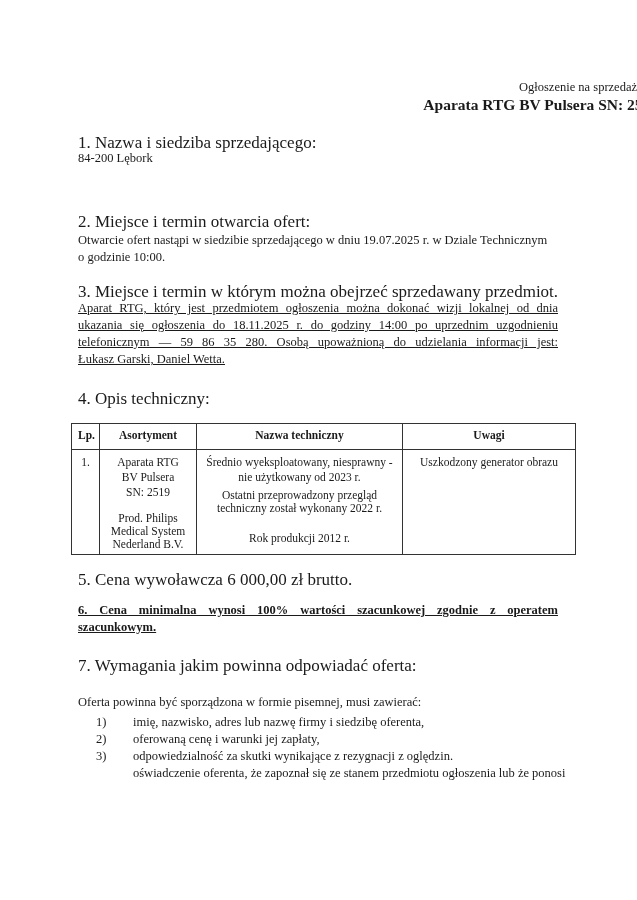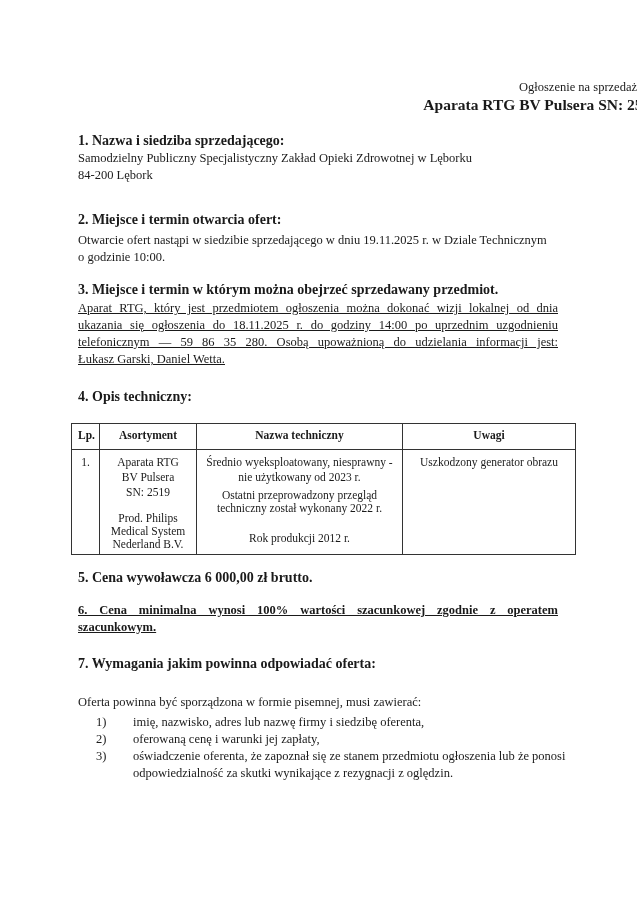--- a/index.html
+++ b/index.html
@@ -6,21 +6,21 @@
     body {
       width: 637px; height: 900px; background: #ffffff; overflow: hidden;
       font-family: "Liberation Serif", "DejaVu Serif", serif; color: #1a1a1a;
       position: relative;
     }
     .page { position: absolute; left: 0; top: 0; width: 637px; height: 900px; }
     .abs { position: absolute; }
     .center { left: 0; width: 637px; text-align: right; }
     .subtitle { top: 80px; font-size: 12.5px; }
     .title { top: 96px; font-size: 15.5px; font-weight: bold; padding-left: 21px; }
-    .h { left: 78px; font-size: 14px; font-weight: bold; white-space: nowrap; }
+    .h { left: 78px; font-size: 17px; font-weight: normal; white-space: nowrap; }
     .p { left: 78px; width: 480px; font-size: 12.5px; line-height: 17px; }
     .line { display: block; white-space: nowrap; }
     .jline { display: block; text-align: justify; text-align-last: justify; }
 
     table.spec {
       position: absolute; left: 71px; top: 423px; width: 504px; height: 129px;
       border-collapse: collapse; font-size: 11.5px; table-layout: fixed;
     }
     table.spec th, table.spec td {
       border: 1.2px solid #333; vertical-align: top; text-align: center; padding: 3px 6px;
@@ -38,27 +38,26 @@
 </head>
 <body>
 
 <div class="page">
 
   <div class="abs center subtitle">Ogłoszenie na sprzedaż</div>
   <div class="abs center title">Aparata RTG BV Pulsera SN: 2519</div>
 
   <div class="abs h" style="top:133px;">1. Nazwa i siedziba sprzedającego:</div>
   <div class="abs p" style="top:150px;">
-    <span class="line">Samodzielny Publiczny Specjalistyczny Zakład Opieki Zdrowotnej w Lęborku</span>
     <span class="line">84-200 Lębork</span>
   </div>
 
   <div class="abs h" style="top:212px;">2. Miejsce i termin otwarcia ofert:</div>
   <div class="abs p" style="top:232px;">
-    <span class="line">Otwarcie ofert nastąpi w siedzibie sprzedającego w dniu 19.11.2025 r. w Dziale Technicznym</span>
+    <span class="line">Otwarcie ofert nastąpi w siedzibie sprzedającego w dniu 19.07.2025 r. w Dziale Technicznym</span>
     <span class="line">o godzinie 10:00.</span>
   </div>
 
   <div class="abs h" style="top:282px;">3. Miejsce i termin w którym można obejrzeć sprzedawany przedmiot.</div>
   <div class="abs p" style="top:300px;text-decoration:underline;">
     <span class="jline">Aparat RTG, który jest przedmiotem ogłoszenia można dokonać wizji lokalnej od dnia</span>
     <span class="jline">ukazania się ogłoszenia do 18.11.2025 r. do godziny 14:00 po uprzednim uzgodnieniu</span>
     <span class="jline">telefonicznym — 59 86 35 280. Osobą upoważnioną do udzielania informacji jest:</span>
     <span class="line">Łukasz Garski, Daniel Wetta.</span>
   </div>
@@ -117,18 +116,18 @@
     <li>
       <span class="num">1)</span>
       <span class="line">imię, nazwisko, adres lub nazwę firmy i siedzibę oferenta,</span>
     </li>
     <li>
       <span class="num">2)</span>
       <span class="line">oferowaną cenę i warunki jej zapłaty,</span>
     </li>
     <li>
       <span class="num">3)</span>
+      <span class="line">odpowiedzialność za skutki wynikające z rezygnacji z oględzin.</span>
       <span class="line">oświadczenie oferenta, że zapoznał się ze stanem przedmiotu ogłoszenia lub że ponosi</span>
-      <span class="line">odpowiedzialność za skutki wynikające z rezygnacji z oględzin.</span>
     </li>
   </ol>
 
 </div>
 
 </body></html>

